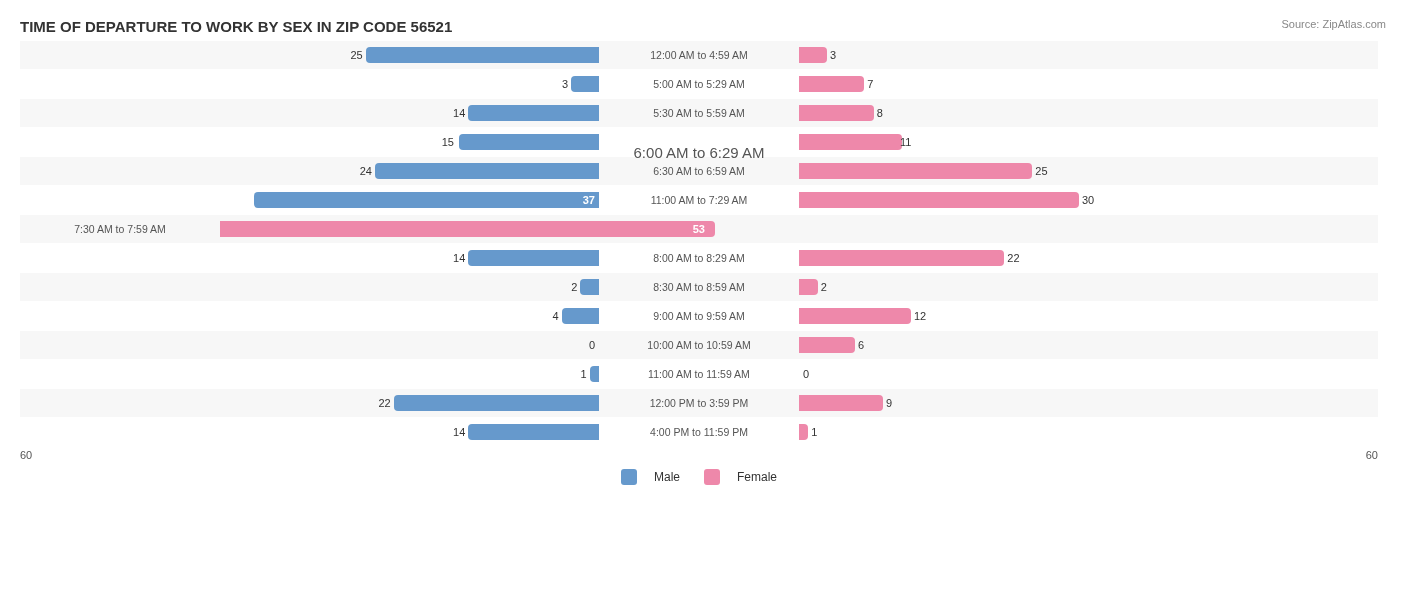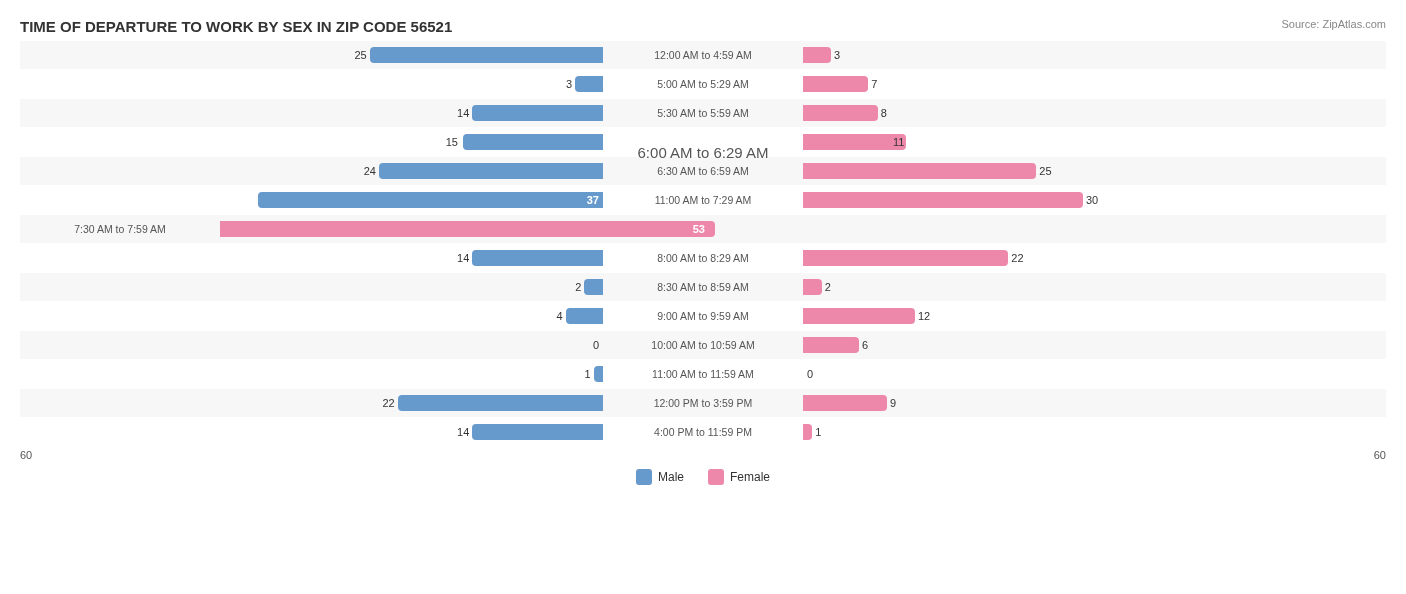--- a/index.html
+++ b/index.html
@@ -6,21 +6,21 @@
     body {
       background: #fff;
       font-family: Arial, sans-serif;
       width: 1406px;
       height: 594px;
       overflow: hidden;
     }
     .chart-container {
       width: 1406px;
       height: 594px;
-      padding: 18px 20px 40px 20px;
+      padding: 18px 28px 40px 20px;
       position: relative;
       background: #fff;
     }
     .chart-title {
       font-size: 15px;
       font-weight: bold;
       color: #333;
       margin-bottom: 6px;
     }
     .source-label {
@@ -48,21 +48,21 @@
       justify-content: center;
       align-items: center;
       gap: 24px;
       margin-top: 8px;
       font-size: 12px;
       color: #333;
     }
     .legend-item {
       display: flex;
       align-items: center;
-      gap: 6px;
+      gap: 17px;
     }
     .legend-box {
       width: 16px;
       height: 16px;
       border-radius: 3px;
     }
     .axis-labels {
       display: flex;
       justify-content: space-between;
       font-size: 11px;
@@ -143,21 +143,21 @@
         </div>
       </div>
       <div class="bar-row" style="background: rgb(255, 255, 255); display: flex; align-items: center; height: 28px; margin-bottom: 1px; width: 100%;">
         <div class="left-bar-area" style="flex: 1 1 0%; position: relative; height: 100%; display: flex; align-items: center; justify-content: flex-end;">
           <div style="height: 16px; background: rgb(102, 153, 204); border-radius: 4px 0px 0px 4px; width: 140px; position: absolute; right: 0px;"></div>
           <span style="font-size: 11px; position: absolute; right: 145px; color: rgb(51, 51, 51); white-space: nowrap;">15</span>
         </div>
         <div class="mid-label" style="width: 200px; min-width: 200px; text-align: center; font-size: 15px; color: rgb(85, 85, 85); z-index: 5; margin-top: 20px;">6:00 AM to 6:29 AM</div>
         <div class="right-bar-area" style="flex: 1 1 0%; position: relative; height: 100%; display: flex; align-items: center; justify-content: flex-start;">
           <div style="height: 16px; background: rgb(238, 136, 170); border-radius: 0px 4px 4px 0px; width: 102.667px; position: absolute; left: 0px;"></div>
-          <span style="font-size: 11px; position: absolute; color: rgb(51, 51, 51); white-space: nowrap; left: 90px;">11</span>
+          <span style="font-size: 11px; position: absolute; color: rgb(51, 51, 51); white-space: nowrap; left: 101px;">11</span>
         </div>
       </div>
       <div class="bar-row" style="background: rgb(247, 247, 247); display: flex; align-items: center; height: 28px; margin-bottom: 1px; width: 100%;">
         <div class="left-bar-area" style="flex: 1 1 0%; position: relative; height: 100%; display: flex; align-items: center; justify-content: flex-end;">
           <div style="height: 16px; background: rgb(102, 153, 204); border-radius: 4px 0px 0px 4px; width: 224px; position: absolute; right: 0px;"></div>
           <span style="font-size: 11px; position: absolute; right: 227px; color: rgb(51, 51, 51); white-space: nowrap;">24</span>
         </div>
         <div class="mid-label" style="width: 200px; min-width: 200px; text-align: center; font-size: 10.5px; color: rgb(85, 85, 85); z-index: 5;">6:30 AM to 6:59 AM</div>
         <div class="right-bar-area" style="flex: 1 1 0%; position: relative; height: 100%; display: flex; align-items: center; justify-content: flex-start;">
           <div style="height: 16px; background: rgb(238, 136, 170); border-radius: 0px 4px 4px 0px; width: 233.333px; position: absolute; left: 0px;"></div>

